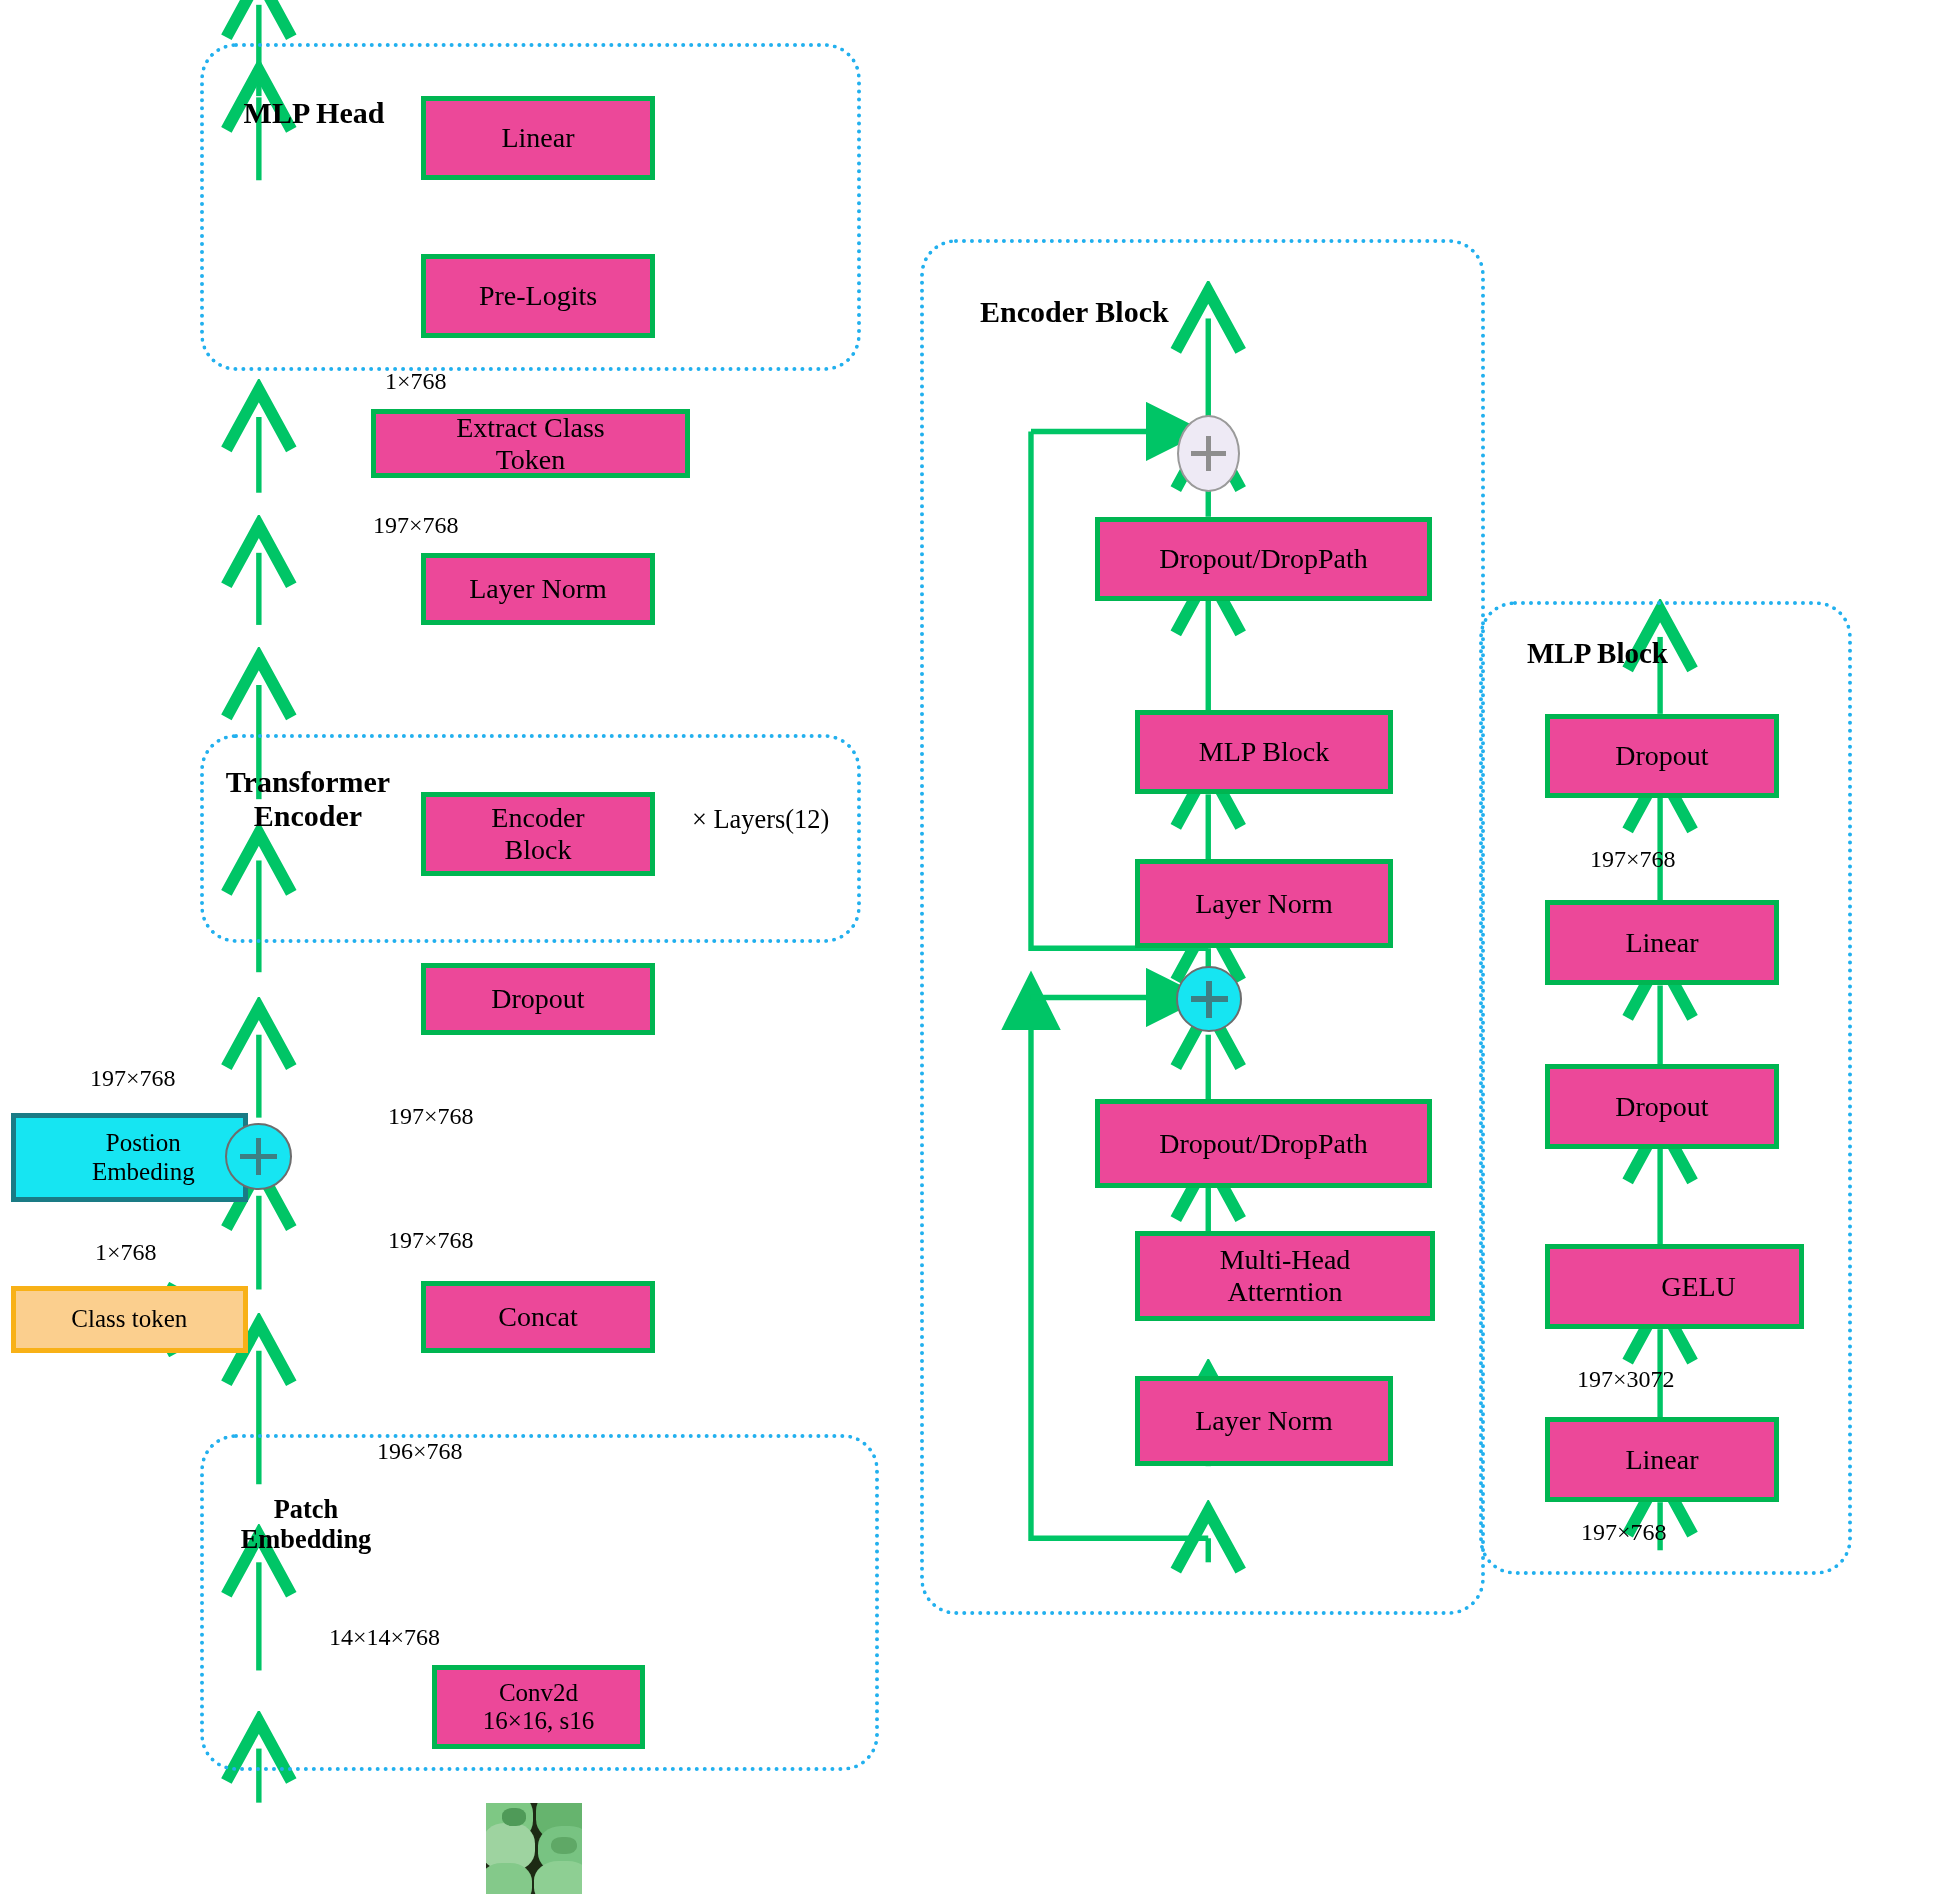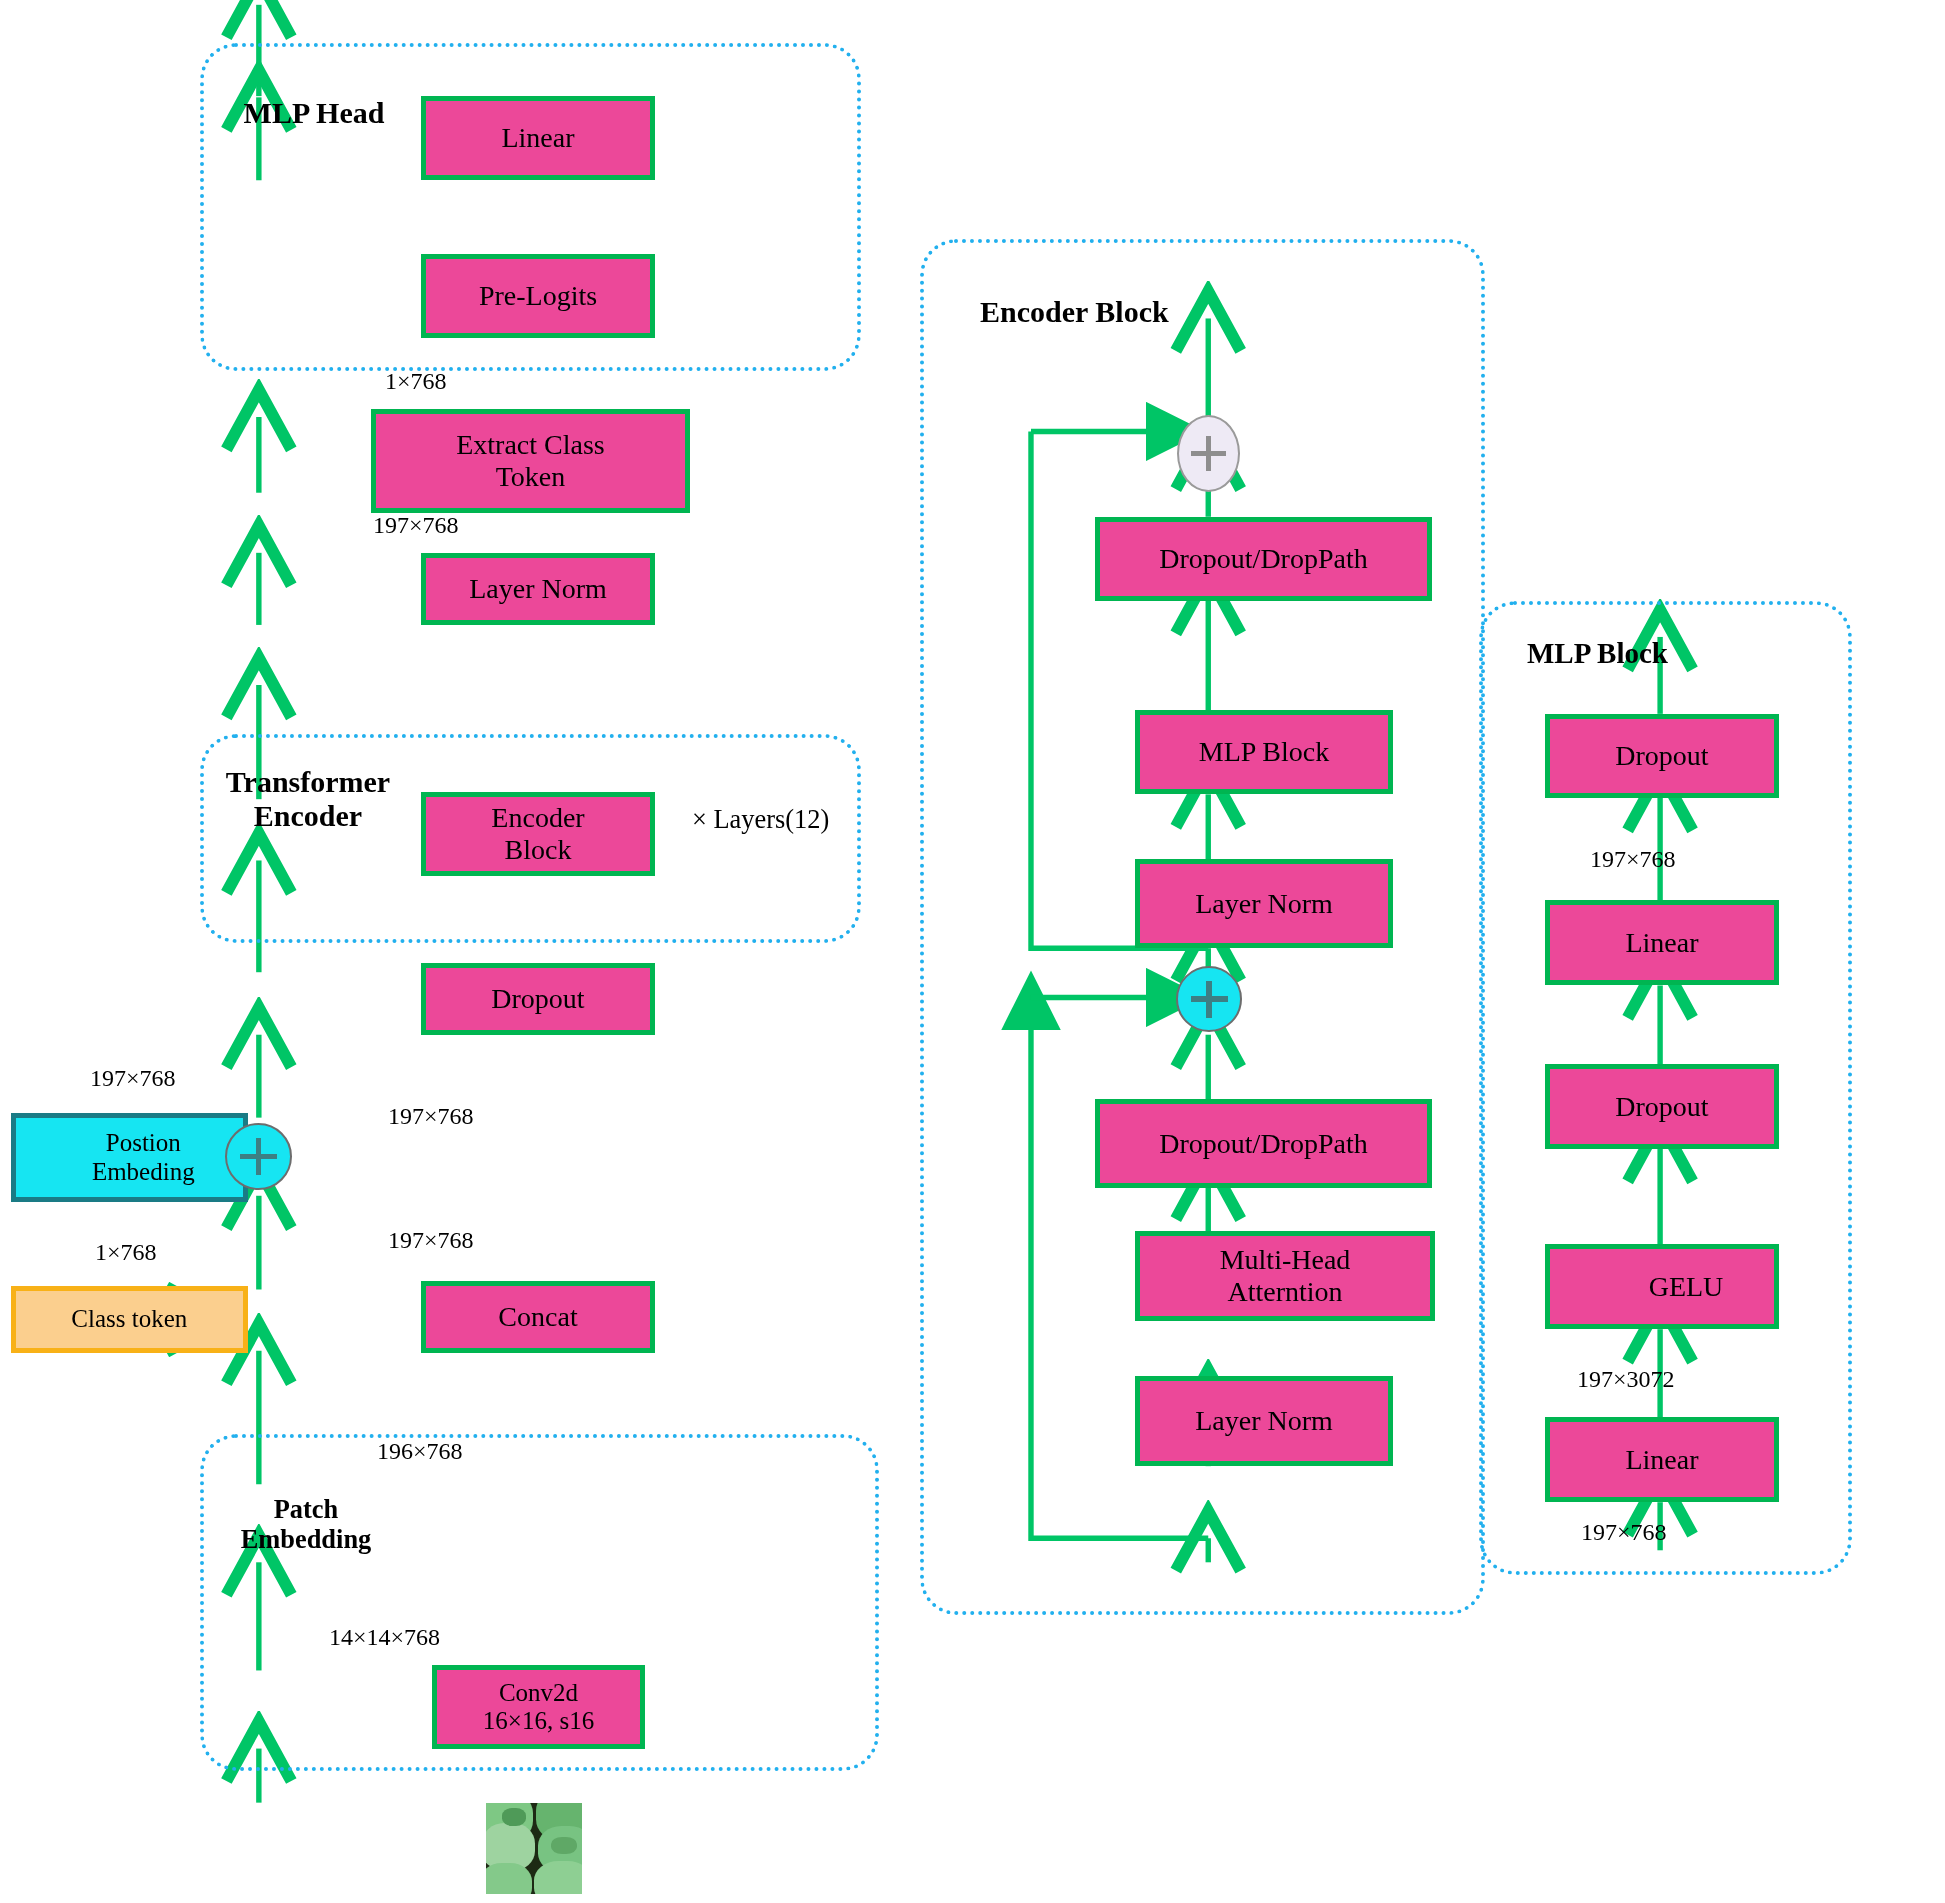--- a/index.html
+++ b/index.html
@@ -163,21 +163,21 @@
   <div class="group" style="left:920px;top:239px;width:565px;height:1376px;"></div>
   <div class="group-label" style="left:980px;top:295px;width:252px;font-size:30px;text-align:left;">Encoder Block</div>
 
   <div class="group" style="left:1479px;top:601px;width:373px;height:974px;"></div>
   <div class="group-label" style="left:1527px;top:637px;width:198px;font-size:29px;text-align:left;">MLP Block</div>
 
   <div class="node" style="left:421px;top:96px;width:234px;height:84px;">Linear</div>
 
   <div class="node" style="left:421px;top:254px;width:234px;height:84px;">Pre-Logits</div>
 
-  <div class="node" style="left:371px;top:409px;width:319px;height:104px;">Extract Class
+  <div class="node" style="left:371px;top:409px;width:319px;height:69px;">Extract Class
 Token</div>
 
   <div class="node" style="left:421px;top:553px;width:234px;height:72px;">Layer Norm</div>
 
   <div class="node" style="left:421px;top:792px;width:234px;height:84px;">Encoder
 Block</div>
 
   <div class="node" style="left:421px;top:963px;width:234px;height:72px;">Dropout</div>
 
   <div class="node" style="left:421px;top:1281px;width:234px;height:72px;">Concat</div>
@@ -229,21 +229,21 @@
 Atterntion</div>
 
   <div class="node" style="left:1135px;top:1376px;width:258px;height:90px;">Layer Norm</div>
 
   <div class="node" style="left:1545px;top:714px;width:234px;height:84px;">Dropout</div>
 
   <div class="node" style="left:1545px;top:900px;width:234px;height:85px;">Linear</div>
 
   <div class="node" style="left:1545px;top:1064px;width:234px;height:85px;">Dropout</div>
 
-  <div class="node" style="left:1545px;top:1244px;width:234px;height:85px;padding-left:48px;">GELU</div>
+  <div class="node" style="left:1545px;top:1244px;width:259px;height:85px;padding-left:48px;">GELU</div>
 
   <div class="node" style="left:1545px;top:1417px;width:234px;height:85px;">Linear</div>
 
   <div class="dim" style="left:1590px;top:846px;">197×768</div>
   <div class="dim" style="left:1577px;top:1366px;">197×3072</div>
   <div class="dim" style="left:1581px;top:1519px;">197×768</div>
 
   <div id="input-photo" style="left:486px;top:1803px;width:96px;height:91px;">
     <div class="blob" style="left:-8.4px;top:-10.8px;width:55px;height:50px;background:#7ec884;"></div>
     <div class="blob" style="left:50px;top:-14.4px;width:55px;height:52px;background:#66b46e;"></div>

